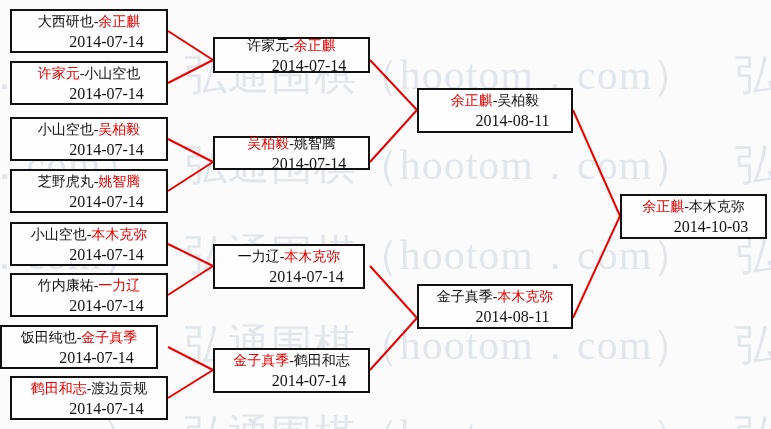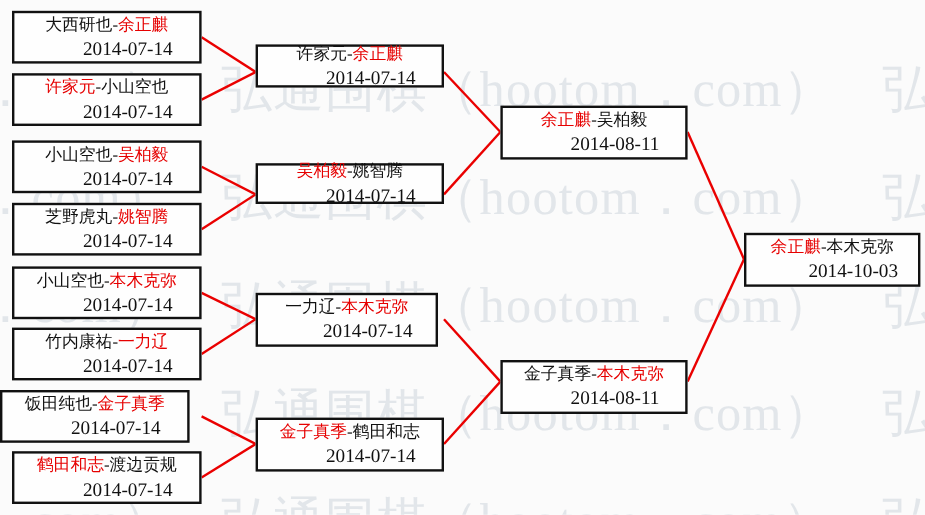--- a/index.html
+++ b/index.html
@@ -107,21 +107,21 @@
   </div>
   <div class="match" style="left:213px;top:348px;width:157px;height:45px">
     <div class="names"><span class="win">金子真季</span><span>-</span><span>鹤田和志</span></div>
     <div class="date">2014-07-14</div>
   </div>
 
   <div class="match" style="left:417px;top:88px;width:156px;height:45px">
     <div class="names"><span class="win">余正麒</span><span>-</span><span>吴柏毅</span></div>
     <div class="date">2014-08-11</div>
   </div>
-  <div class="match" style="left:417px;top:300px;width:156px;height:45px">
+  <div class="match" style="left:417px;top:284px;width:156px;height:45px">
     <div class="names"><span>金子真季</span><span>-</span><span class="win">本木克弥</span></div>
     <div class="date">2014-08-11</div>
   </div>
 
   <div class="match" style="left:620px;top:194px;width:147px;height:45px">
     <div class="names"><span class="win">余正麒</span><span>-</span><span>本木克弥</span></div>
     <div class="date">2014-10-03</div>
   </div>
 
 </div>

